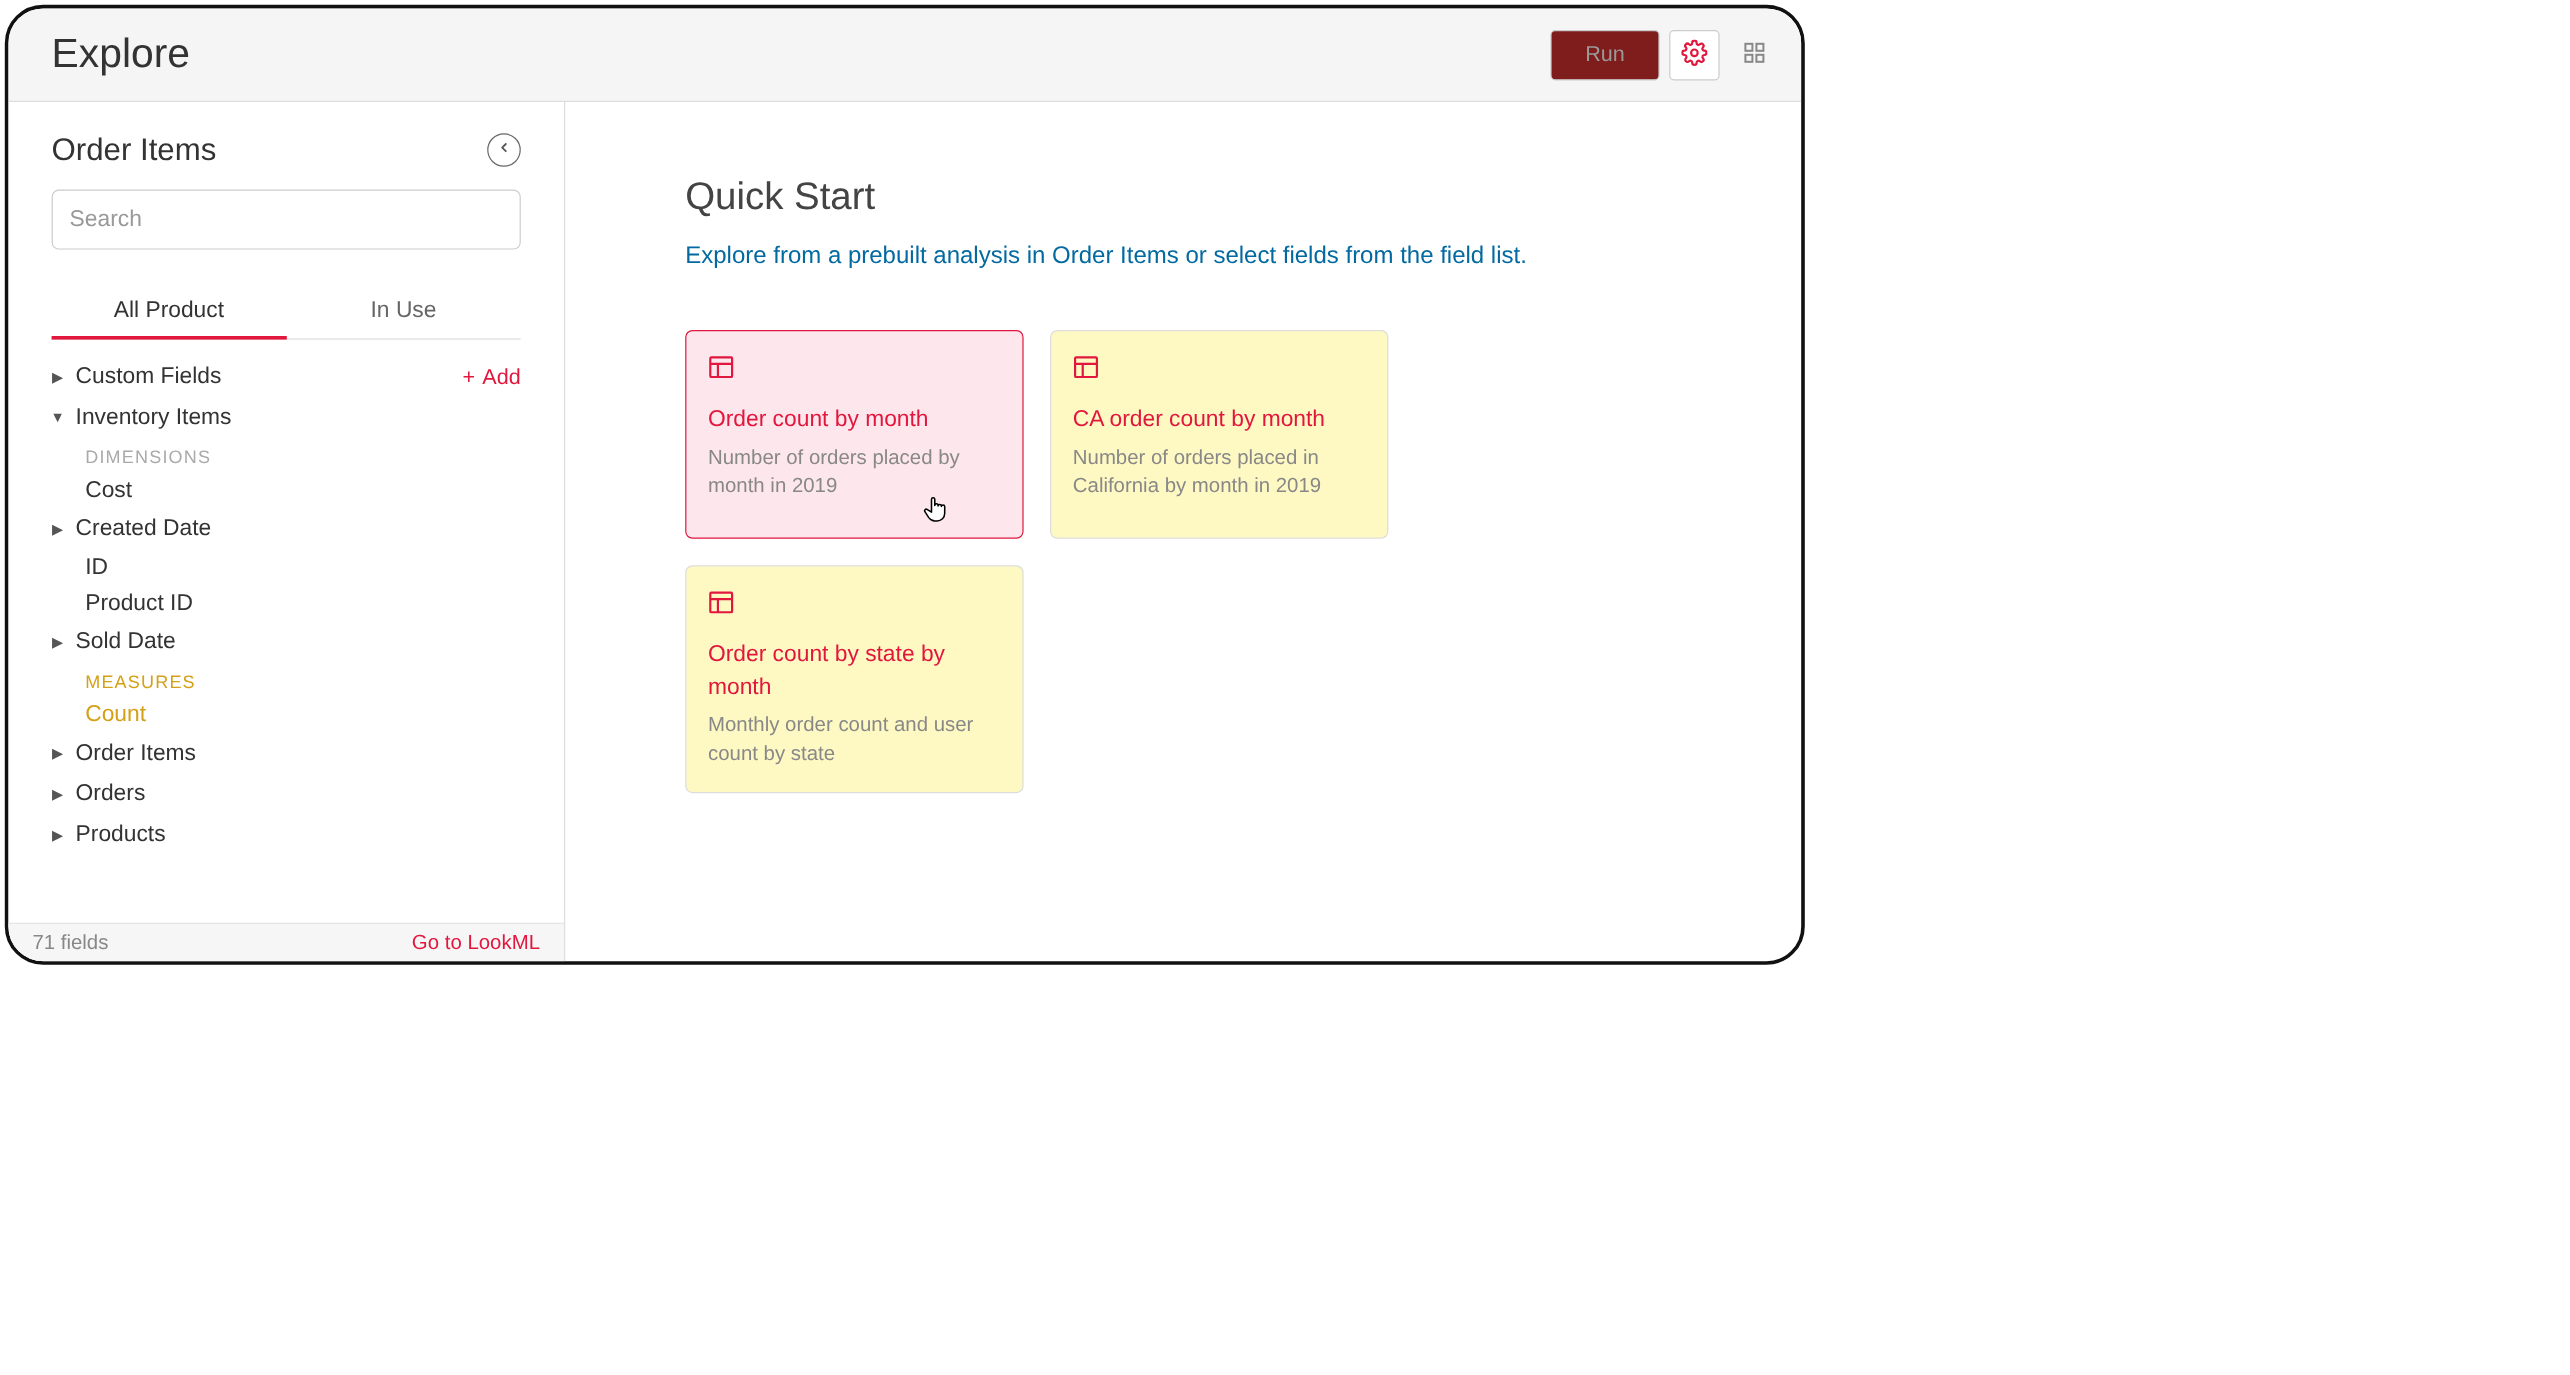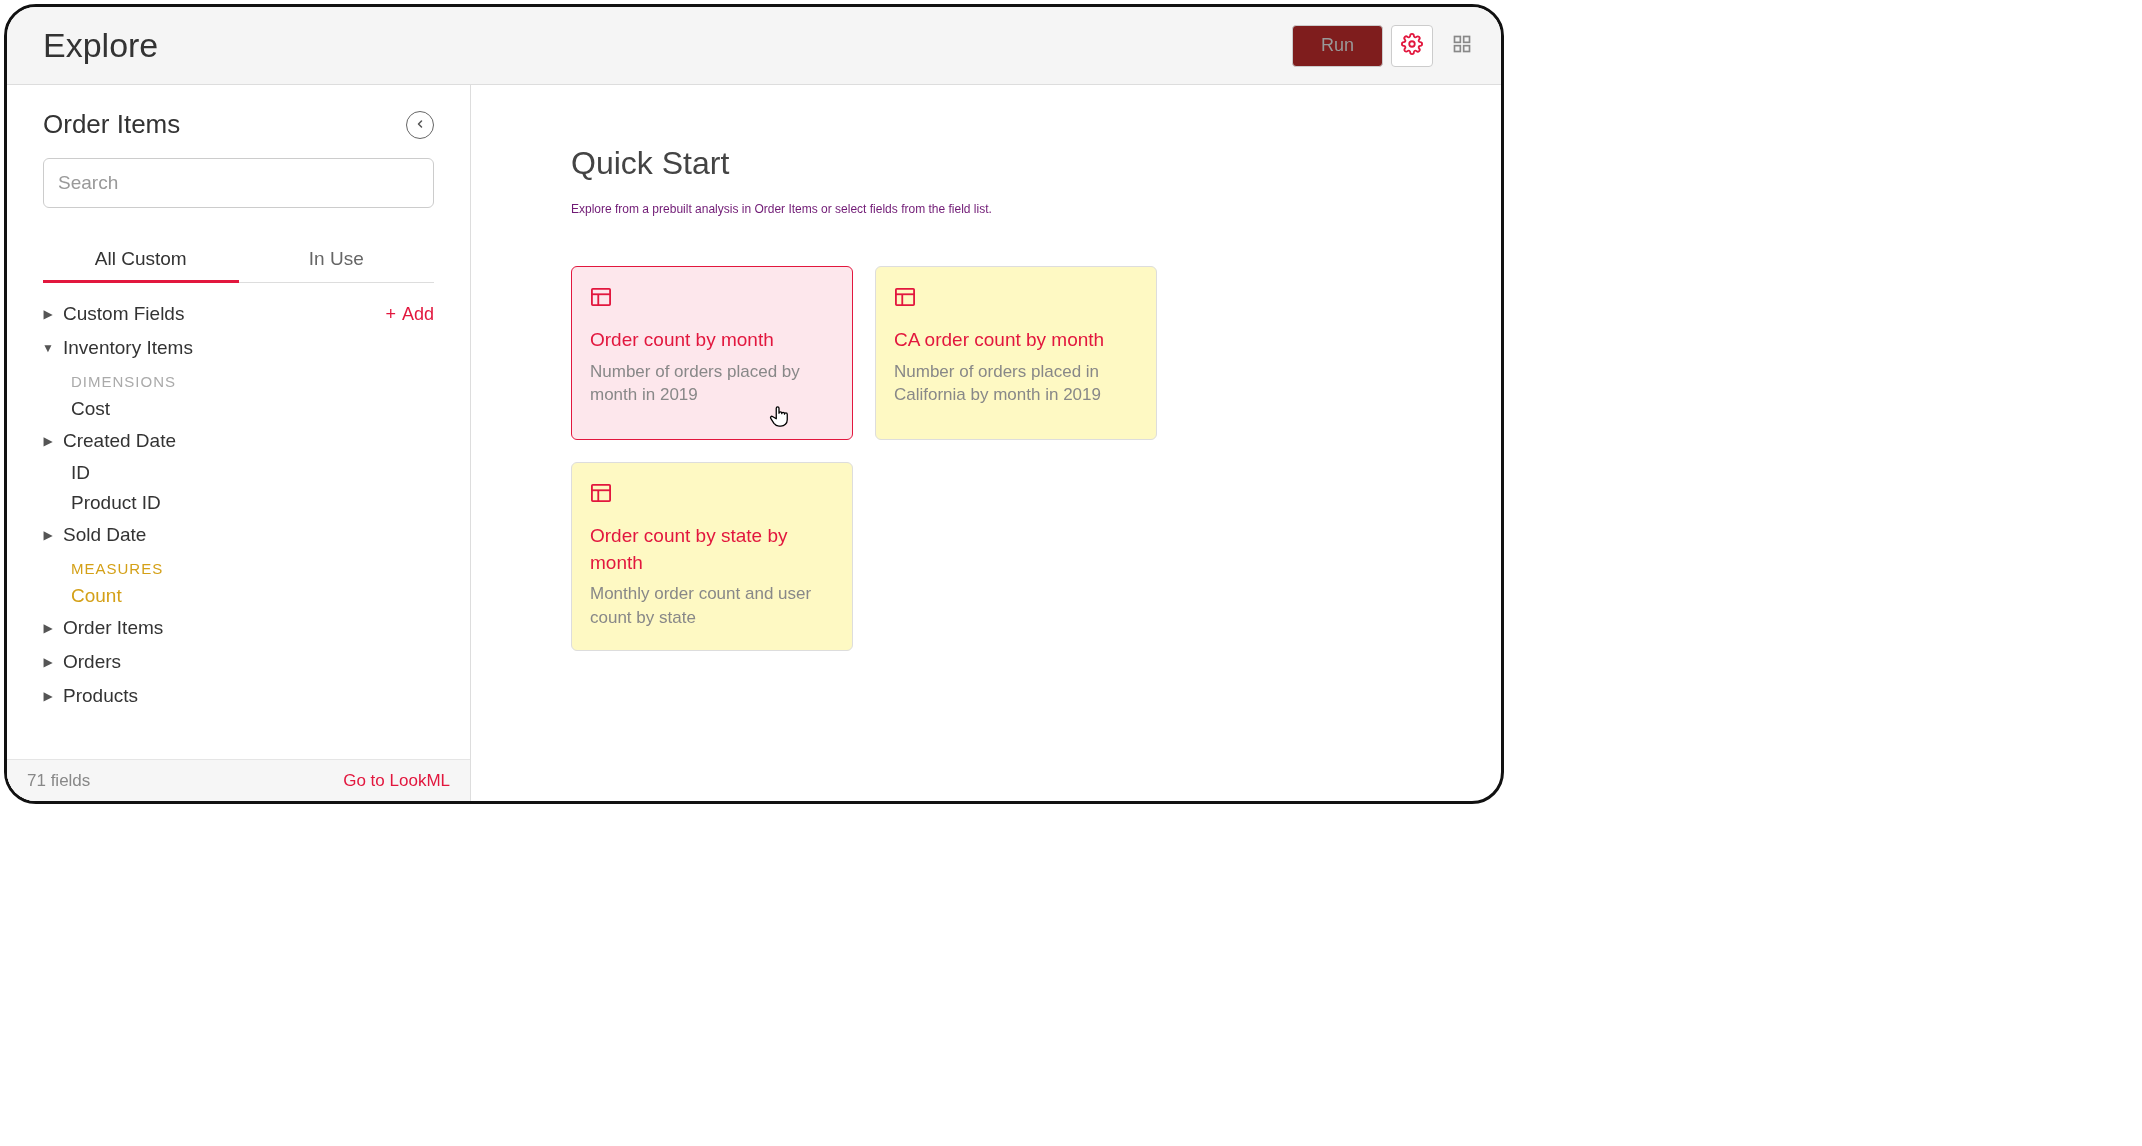--- a/index.html
+++ b/index.html
@@ -169,21 +169,21 @@
   }
   .section-label.measures { color: #d4a017; }
   .field-sub.measure { color: #d4a017; }
   .add-link {
     color: #e2173e;
     font-size: 18px;
     cursor: pointer;
     display:flex; align-items:center; gap:6px;
   }
   .sidebar-footer {
-    height: 42px;
+    height: 32px;
     background: #f6f6f6;
     border-top: 1px solid #e5e5e5;
     display: flex;
     align-items: center;
     justify-content: space-between;
     padding: 0 20px;
     font-size: 17px;
   }
   .fields-count { color: #888; }
   .lookml-link { color: #e2173e; cursor: pointer; }
@@ -192,22 +192,22 @@
     flex: 1;
     padding: 60px 60px 30px 100px;
     overflow: auto;
   }
   .qs-title {
     font-size: 32px;
     color: #444;
     margin-bottom: 20px;
   }
   .qs-subtitle {
-    font-size: 12px;
-    color: #701a75;
+    font-size: 20px;
+    color: #0369a1;
     margin-bottom: 50px;
   }
   .card-grid {
     display: flex;
     flex-wrap: wrap;
     gap: 22px;
   }
   .card {
     width: 282px;
     min-height: 174px;
@@ -284,21 +284,21 @@
           <div class="collapse-btn">
             <span>
               <svg width="12" height="12" viewBox="0 0 24 24" fill="none" stroke="#555" stroke-width="3" stroke-linecap="round" stroke-linejoin="round">
                   <polyline points="15 18 9 12 15 6"></polyline>
                 </svg>
             </span>
           </div>
         </div>
         <input class="search-input" type="text" placeholder="Search" style="">
         <div class="tabs">
-          <div class="tab active">All Custom</div>
+          <div class="tab active">All Product</div>
           <div class="tab">In Use</div>
         </div>
       </div>
 
       <div class="field-list">
         <div class="field-row">
           <div class="left">
             <span class="caret">▶</span>
             <span class="field-label">Custom Fields</span>
           </div>

